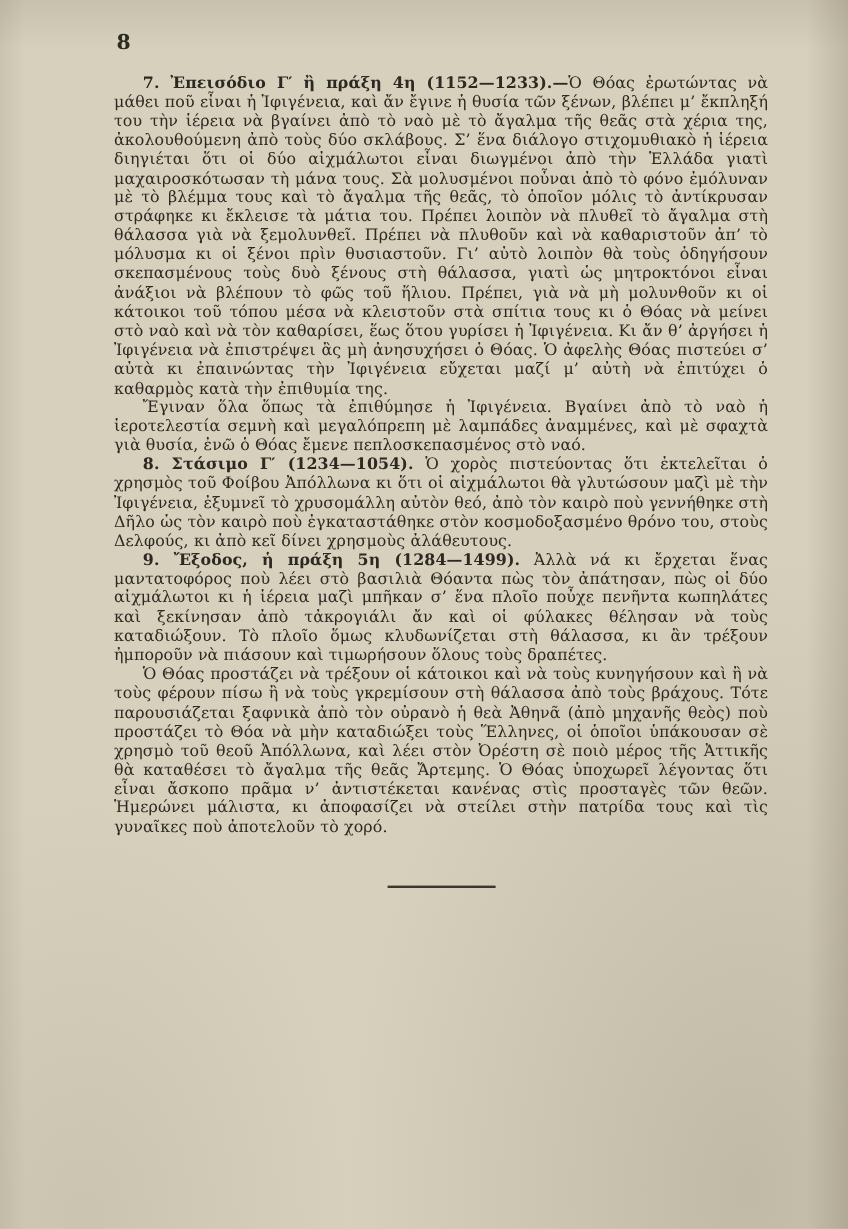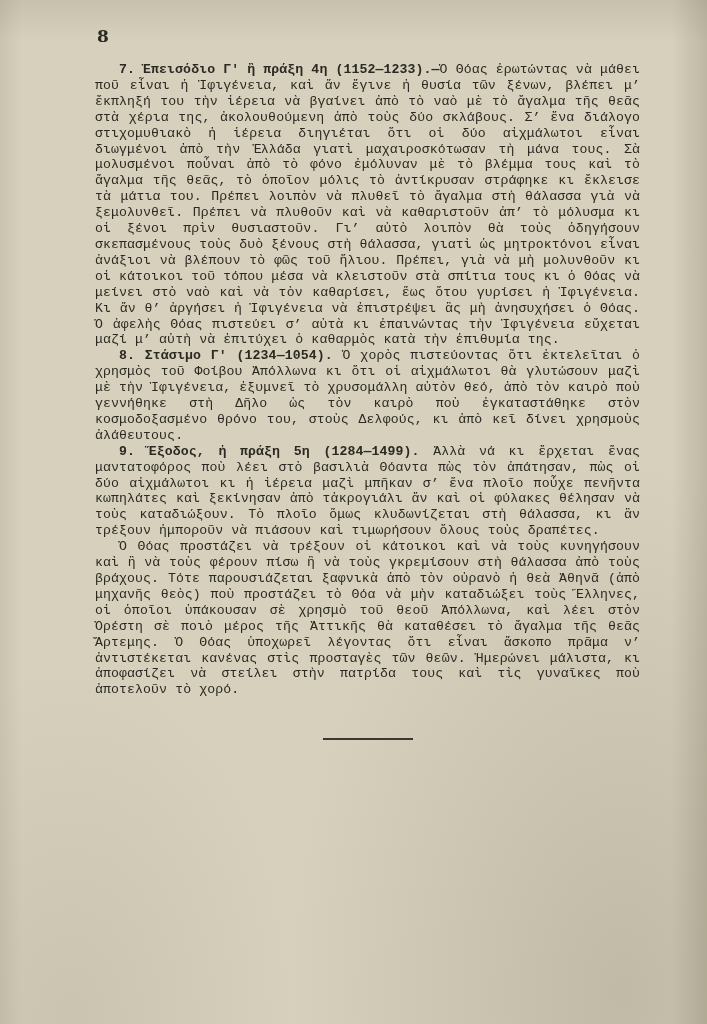--- a/index.html
+++ b/index.html
@@ -31,21 +31,20 @@
   .page-number {
     font-size: 17px;
     font-weight: bold;
     margin: 0 0 16px 2px;
   }
   .body-text {
     font-size: 13.2px;
     line-height: 15.9px;
     text-align: justify;
     letter-spacing: 0.1px;
-    font-family: Liberation Mono, monospace;
   }
   .body-text p {
     margin: 0;
     text-indent: 24px;
   }
   .head {
     font-weight: bold;
   }
   .end-rule {
     margin: 40px auto 0 auto;
@@ -60,20 +59,21 @@
 <div class="vignette"></div>
 
 <div class="content">
 
   <div class="page-number">8</div>
 
   <div class="body-text">
 
     <p><span class="head">7. Ἐπεισόδιο Γ′ ἢ πράξη 4η (1152—1233).—</span><span>Ὁ Θόας ἐρωτώντας νὰ μάθει ποῦ εἶναι ἡ Ἰφιγένεια, καὶ ἄν ἔγινε ἡ θυσία τῶν ξένων, βλέπει μ’ ἔκπληξή του τὴν ἱέρεια νὰ βγαίνει ἀπὸ τὸ ναὸ μὲ τὸ ἄγαλμα τῆς θεᾶς στὰ χέρια της, ἀκολουθούμενη ἀπὸ τοὺς δύο σκλάβους. Σ’ ἕνα διάλογο στιχομυθιακὸ ἡ ἱέρεια διηγιέται ὅτι οἱ δύο αἰχμάλωτοι εἶναι διωγμένοι ἀπὸ τὴν Ἑλλάδα γιατὶ μαχαιροσκότωσαν τὴ μάνα τους. Σὰ μολυσμένοι ποὖναι ἀπὸ τὸ φόνο ἐμόλυναν μὲ τὸ βλέμμα τους καὶ τὸ ἄγαλμα τῆς θεᾶς, τὸ ὁποῖον μόλις τὸ ἀντίκρυσαν στράφηκε κι ἔκλεισε τὰ μάτια του. Πρέπει λοιπὸν νὰ πλυθεῖ τὸ ἄγαλμα στὴ θάλασσα γιὰ νὰ ξεμολυνθεῖ. Πρέπει νὰ πλυθοῦν καὶ νὰ καθαριστοῦν ἀπ’ τὸ μόλυσμα κι οἱ ξένοι πρὶν θυσιαστοῦν. Γι’ αὐτὸ λοιπὸν θὰ τοὺς ὁδηγήσουν σκεπασμένους τοὺς δυὸ ξένους στὴ θάλασσα, γιατὶ ὡς μητροκτόνοι εἶναι ἀνάξιοι νὰ βλέπουν τὸ φῶς τοῦ ἥλιου. Πρέπει, γιὰ νὰ μὴ μολυνθοῦν κι οἱ κάτοικοι τοῦ τόπου μέσα νὰ κλειστοῦν στὰ σπίτια τους κι ὁ Θόας νὰ μείνει στὸ ναὸ καὶ νὰ τὸν καθαρίσει, ἕως ὅτου γυρίσει ἡ Ἰφιγένεια. Κι ἄν θ’ ἀργήσει ἡ Ἰφιγένεια νὰ ἐπιστρέψει ἂς μὴ ἀνησυχήσει ὁ Θόας. Ὁ ἀφελὴς Θόας πιστεύει σ’ αὐτὰ κι ἐπαινώντας τὴν Ἰφιγένεια εὔχεται μαζί μ’ αὐτὴ νὰ ἐπιτύχει ὁ καθαρμὸς κατὰ τὴν ἐπιθυμία της.</span></p>
 
+    <p><span class="head"></span><span>Ἔγιναν ὅλα ὅπως τὰ ἐπιθύμησε ἡ Ἰφιγένεια. Βγαίνει ἀπὸ τὸ ναὸ ἡ ἱεροτελεστία σεμνὴ καὶ μεγαλόπρεπη μὲ λαμπάδες ἀναμμένες, καὶ μὲ σφαχτὰ γιὰ θυσία, ἐνῶ ὁ Θόας ἔμενε πεπλοσκεπασμένος στὸ ναό.</span></p>
 
     <p><span class="head">8. Στάσιμο Γ′ (1234—1054).</span> <span>Ὁ χορὸς πιστεύοντας ὅτι ἐκτελεῖται ὁ χρησμὸς τοῦ Φοίβου Ἀπόλλωνα κι ὅτι οἱ αἰχμάλωτοι θὰ γλυτώσουν μαζὶ μὲ τὴν Ἰφιγένεια, ἐξυμνεῖ τὸ χρυσομάλλη αὐτὸν θεό, ἀπὸ τὸν καιρὸ ποὺ γεννήθηκε στὴ Δῆλο ὡς τὸν καιρὸ ποὺ ἐγκαταστάθηκε στὸν κοσμοδοξασμένο θρόνο του, στοὺς Δελφούς, κι ἀπὸ κεῖ δίνει χρησμοὺς ἀλάθευτους.</span></p>
 
     <p><span class="head">9. Ἔξοδος, ἡ πράξη 5η (1284—1499).</span> <span>Ἀλλὰ νά κι ἔρχεται ἕνας μαντατοφόρος ποὺ λέει στὸ βασιλιὰ Θόαντα πὼς τὸν ἀπάτησαν, πὼς οἱ δύο αἰχμάλωτοι κι ἡ ἱέρεια μαζὶ μπῆκαν σ’ ἕνα πλοῖο ποὖχε πενῆντα κωπηλάτες καὶ ξεκίνησαν ἀπὸ τἀκρογιάλι ἄν καὶ οἱ φύλακες θέλησαν νὰ τοὺς καταδιώξουν. Τὸ πλοῖο ὅμως κλυδωνίζεται στὴ θάλασσα, κι ἂν τρέξουν ἠμποροῦν νὰ πιάσουν καὶ τιμωρήσουν ὅλους τοὺς δραπέτες.</span></p>
 
     <p><span class="head"></span><span>Ὁ Θόας προστάζει νὰ τρέξουν οἱ κάτοικοι καὶ νὰ τοὺς κυνηγήσουν καὶ ἢ νὰ τοὺς φέρουν πίσω ἢ νὰ τοὺς γκρεμίσουν στὴ θάλασσα ἀπὸ τοὺς βράχους. Τότε παρουσιάζεται ξαφνικὰ ἀπὸ τὸν οὐρανὸ ἡ θεὰ Ἀθηνᾶ (ἀπὸ μηχανῆς θεὸς) ποὺ προστάζει τὸ Θόα νὰ μὴν καταδιώξει τοὺς Ἕλληνες, οἱ ὁποῖοι ὑπάκουσαν σὲ χρησμὸ τοῦ θεοῦ Ἀπόλλωνα, καὶ λέει στὸν Ὀρέστη σὲ ποιὸ μέρος τῆς Ἀττικῆς θὰ καταθέσει τὸ ἄγαλμα τῆς θεᾶς Ἄρτεμης. Ὁ Θόας ὑποχωρεῖ λέγοντας ὅτι εἶναι ἄσκοπο πρᾶμα ν’ ἀντιστέκεται κανένας στὶς προσταγὲς τῶν θεῶν. Ἡμερώνει μάλιστα, κι ἀποφασίζει νὰ στείλει στὴν πατρίδα τους καὶ τὶς γυναῖκες ποὺ ἀποτελοῦν τὸ χορό.</span></p>
 
   </div>
 
   <div class="end-rule"></div>

